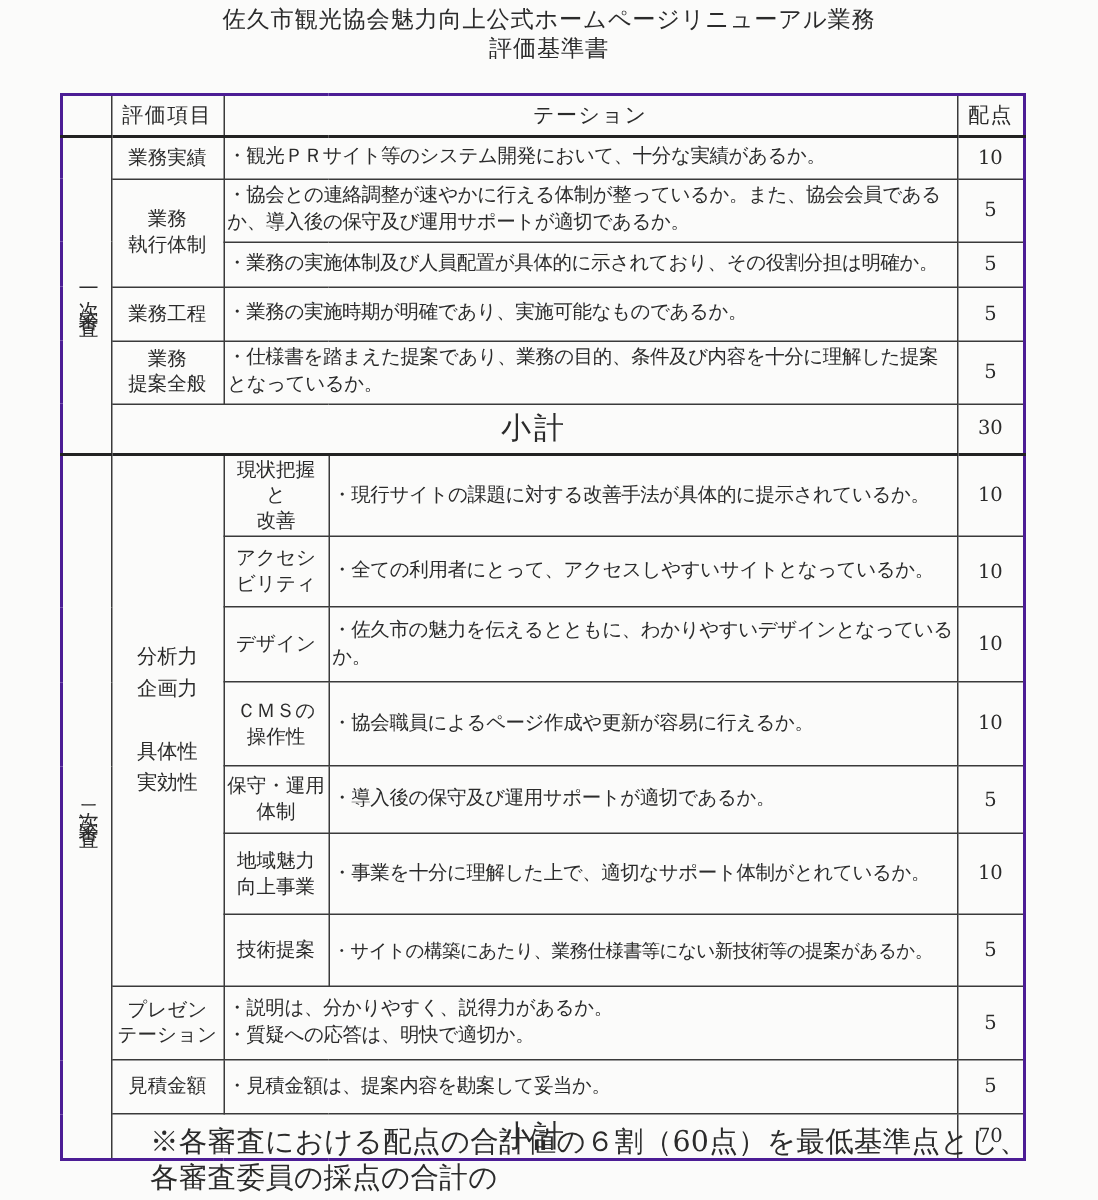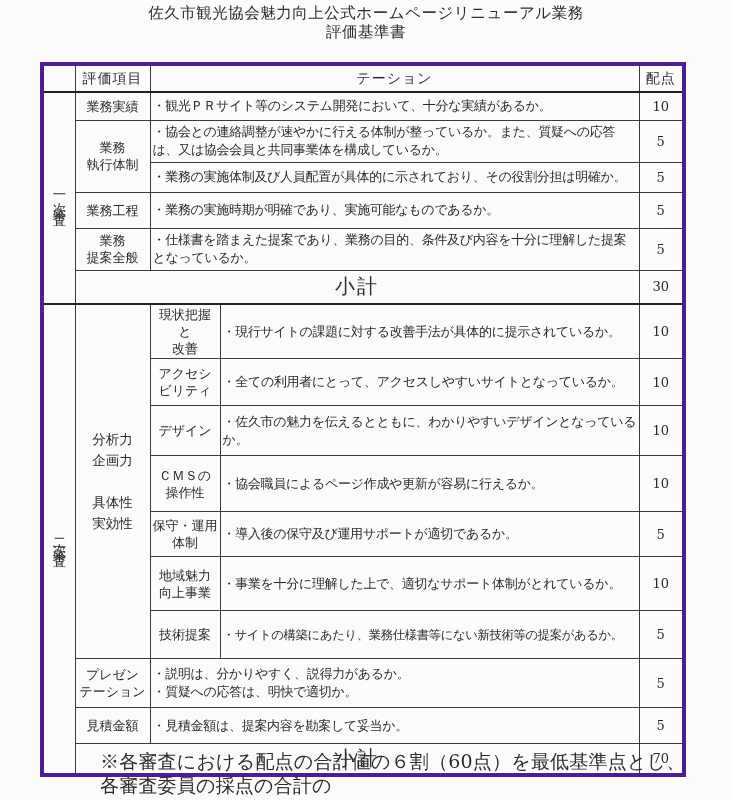--- a/index.html
+++ b/index.html
@@ -28,21 +28,21 @@
     border-collapse:collapse;
     table-layout:fixed;
     font-size:13px;
   }
   table.eval td{
     border:1px solid #3a3a3a;
     padding:1px 2px;
     vertical-align:middle;
     overflow:hidden;
   }
-  table.eval{border:4px solid #4c1d95;}
+  table.eval{border:2px solid #4c1d95;}
   tr.hdr td{border-bottom:2px solid #222;text-align:center;font-size:14px;letter-spacing:1px;}
   tr.divider td{border-top:2.5px solid #222;}
 
   td.stage{text-align:center;}
   .vtext{
     writing-mode:vertical-rl;
     text-orientation:upright;
     letter-spacing:5px;
     font-size:13.5px;
     display:inline-block;
@@ -105,21 +105,21 @@
         <td class="stage" rowspan="6">
           <span class="vtext">一次審査</span>
         </td>
         <td class="item">業務実績</td>
         <td class="vp" colspan="2">・観光ＰＲサイト等のシステム開発において、十分な実績があるか。</td>
         <td class="pts">10</td>
       </tr>
       <tr style="height:42px">
         <td class="item" rowspan="2">業務
 執行体制</td>
-        <td class="vp" colspan="2">・協会との連絡調整が速やかに行える体制が整っているか。また、質疑への応答は、又は協会会員と共同事業体を構成しているか。</td>
+        <td class="vp" colspan="2">・協会との連絡調整が速やかに行える体制が整っているか。また、協会会員であるか、導入後の保守及び運用サポートが適切であるか。</td>
         <td class="pts">5</td>
       </tr>
       <tr style="height:30px">
         <td class="vp" colspan="2">・業務の実施体制及び人員配置が具体的に示されており、その役割分担は明確か。</td>
         <td class="pts">5</td>
       </tr>
       <tr style="height:36px">
         <td class="item">業務工程</td>
         <td class="vp" colspan="2">・業務の実施時期が明確であり、実施可能なものであるか。</td>
         <td class="pts">5</td>

